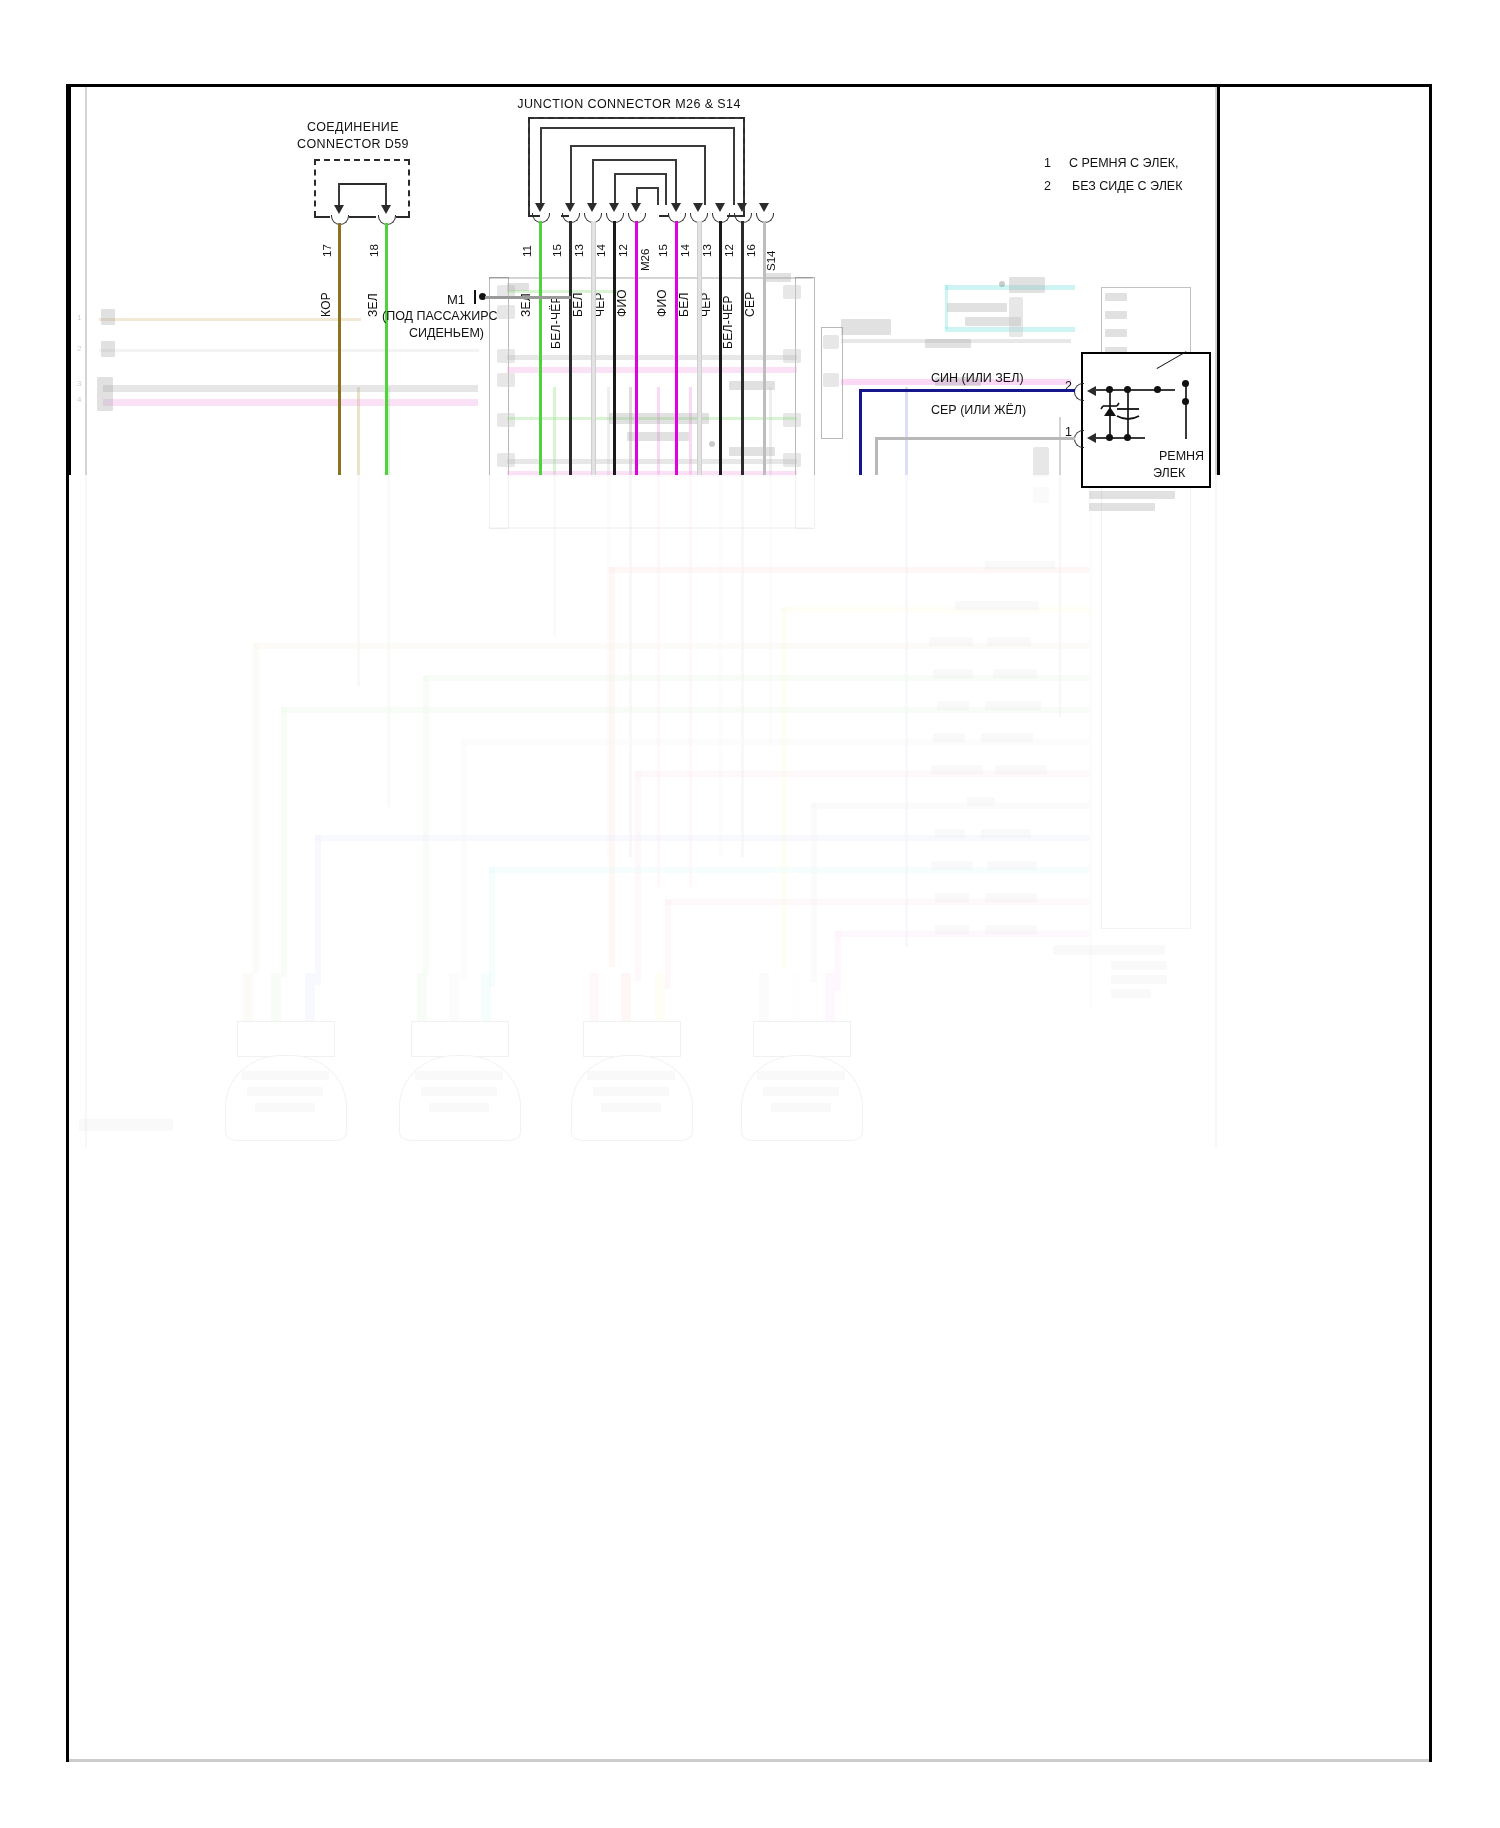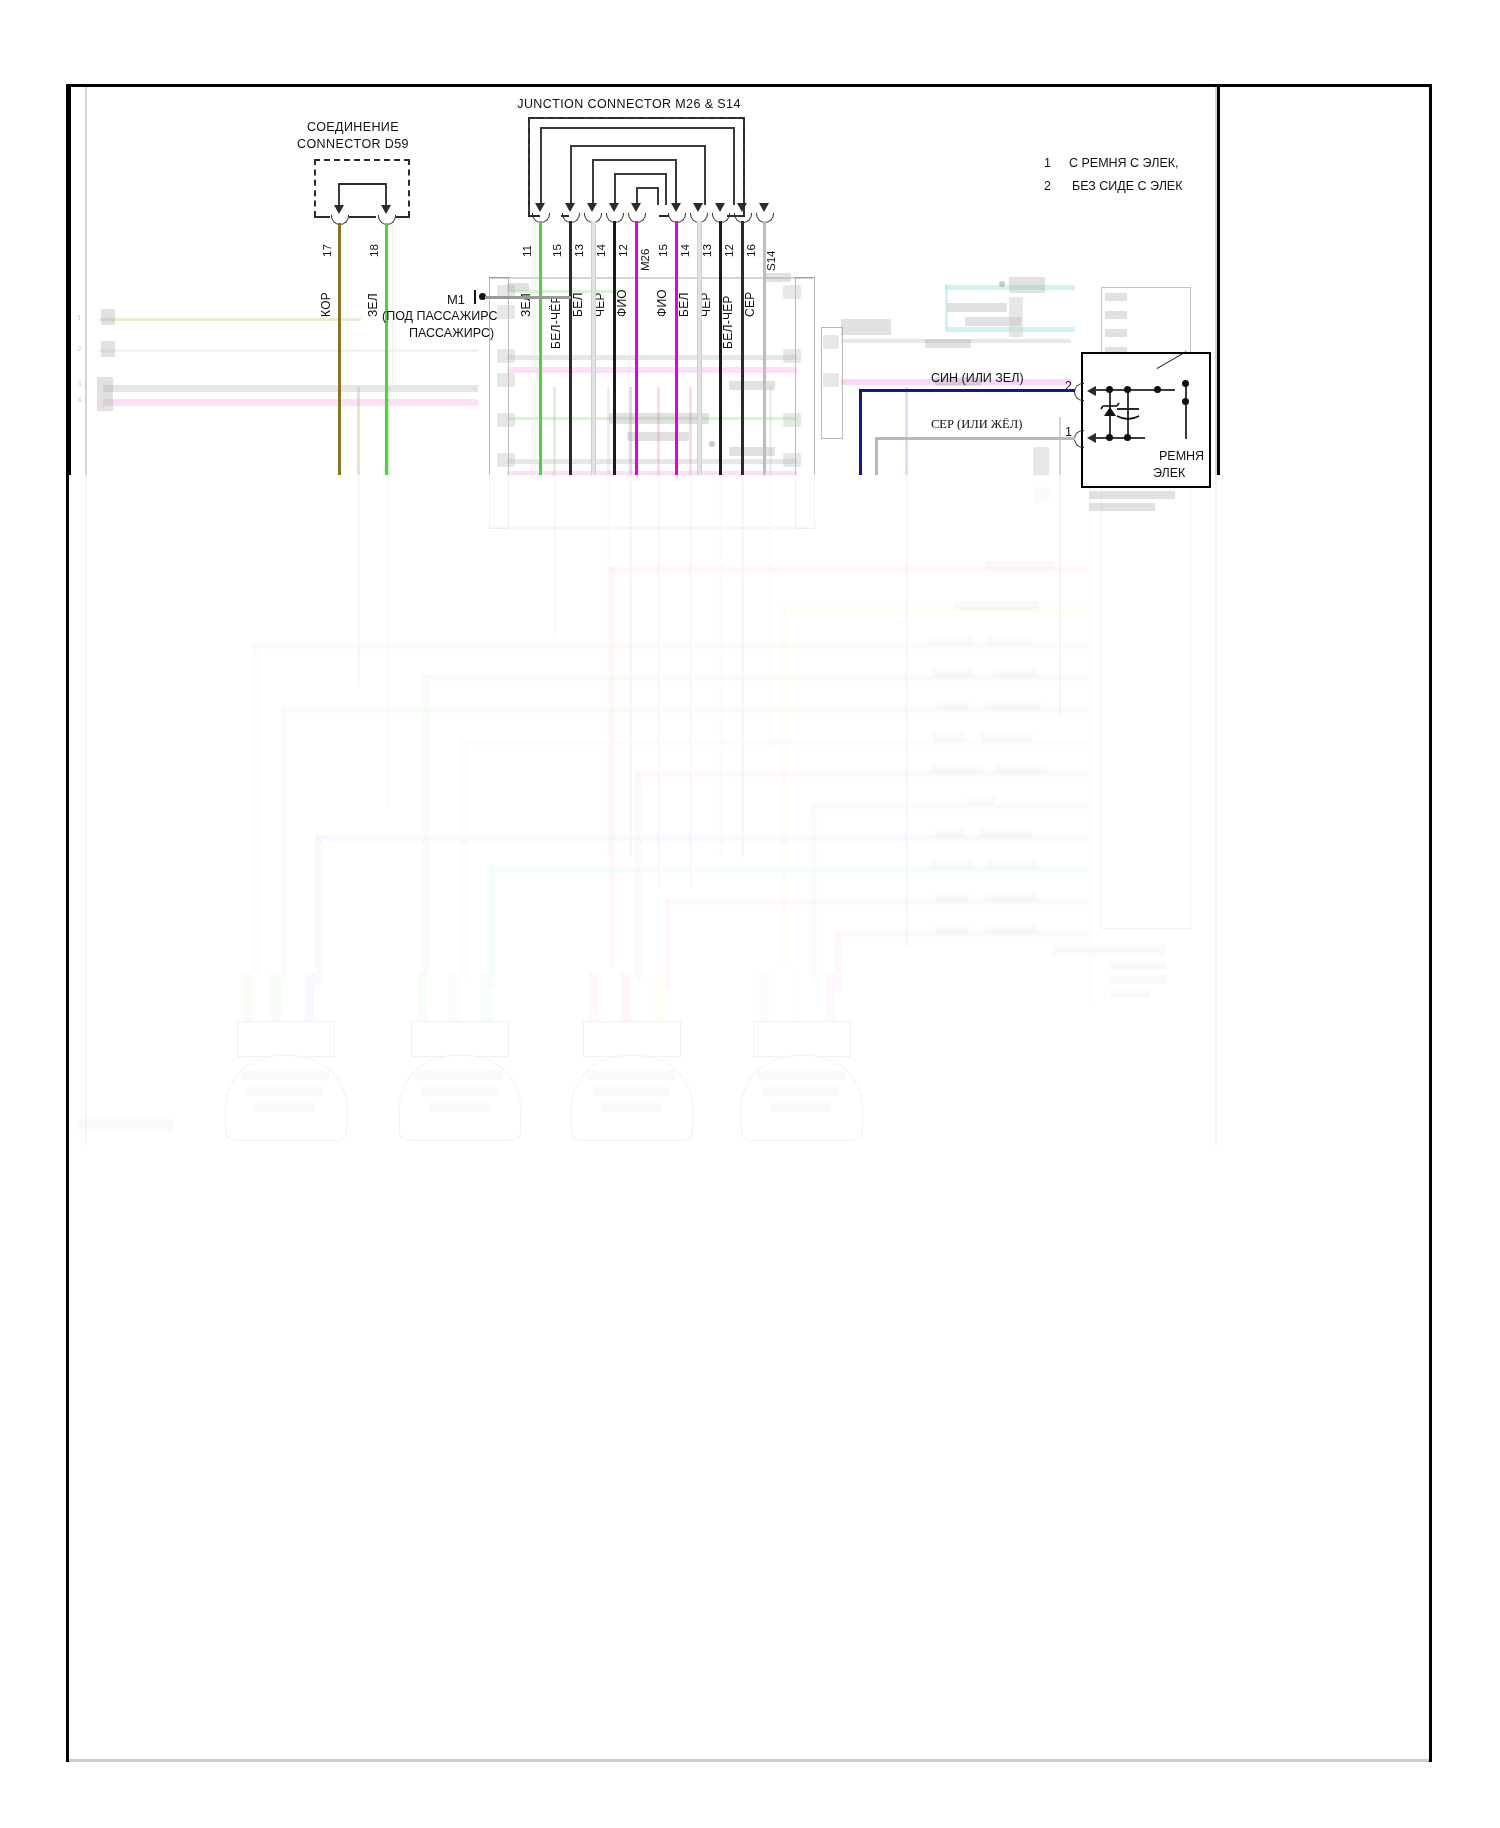--- a/index.html
+++ b/index.html
@@ -381,21 +381,21 @@
       <div class="plain" style="left:378px;top:205px;font-size:13px;">M1</div>
 
       <div style="position:absolute;left:405px;top:203px;width:2px;height:14px;background:#111;"></div>
       <div class="dot" style="left:410px;top:206px;"></div>
 
       <div class="hthin" style="left:416px;top:209px;height:2.5px;width:56px;background:#9a9a9a;"></div>
 
       <div class="hthin" style="left:470px;top:209px;height:2.5px;width:32px;background:#9a9a9a;"></div>
 
       <div class="plain" style="left:313px;top:222px;">(ПОД ПАССАЖИРС</div>
-      <div class="plain" style="left:340px;top:239px;">ПАССАЖИРС)</div>
+      <div class="plain" style="left:340px;top:239px;">СИДЕНЬЕМ)</div>
     </div>
 
     <div>
       <div class="legend-num" style="left:975px;top:69px;">1</div>
       <div class="legend-txt" style="left:1000px;top:69px;">С РЕМНЯ С ЭЛЕК,</div>
       <div class="legend-num" style="left:975px;top:92px;">2</div>
       <div class="legend-txt" style="left:1003px;top:92px;">БЕЗ СИДЕ С ЭЛЕК</div>
     </div>
 
     <div>
@@ -404,21 +404,21 @@
       <div class="plain" style="left:996px;top:292px;font-size:12.5px;">2</div>
       <div class="cup-left" style="left:1005px;top:296px;"></div>
       <div class="arrowhead-left" style="left:1018px;top:299px;"></div>
       <div class="plain" style="left:862px;top:284px;">СИН (ИЛИ ЗЕЛ)</div>
       <div class="hwire" style="left:790px;top:302px;width:216px;background:#16168c;"></div>
       <div class="vwire" style="left:790px;top:302px;height:86px;background:#16168c;"></div>
 
       <div class="plain" style="left:996px;top:338px;font-size:12.5px;">1</div>
       <div class="cup-left" style="left:1005px;top:343px;"></div>
       <div class="arrowhead-left" style="left:1018px;top:346px;"></div>
-      <div class="plain" style="left:862px;top:330px;font-family:Liberation Serif, serif;">СЕР  (ИЛИ ЖЁЛ)</div>
+      <div class="plain" style="left:862px;top:316px;">СЕР  (ИЛИ ЖЁЛ)</div>
       <div class="hwire" style="left:806px;top:350px;width:200px;background:#b8b8b8;"></div>
       <div class="vwire" style="left:806px;top:350px;height:38px;background:#b8b8b8;"></div>
 
       <div class="hthin" style="left:1026px;top:302px;width:80px;"></div>
       <div class="hthin" style="left:1026px;top:350px;width:50px;"></div>
       <div class="vthin" style="left:1040px;top:302px;height:49px;"></div>
       <div class="vthin" style="left:1058px;top:302px;height:49px;"></div>
       <div class="vthin" style="left:1116px;top:296px;height:56px;"></div>
 
       <svg style="position:absolute;left:1030px;top:314px;" width="22" height="22" viewBox="0 0 22 22">

